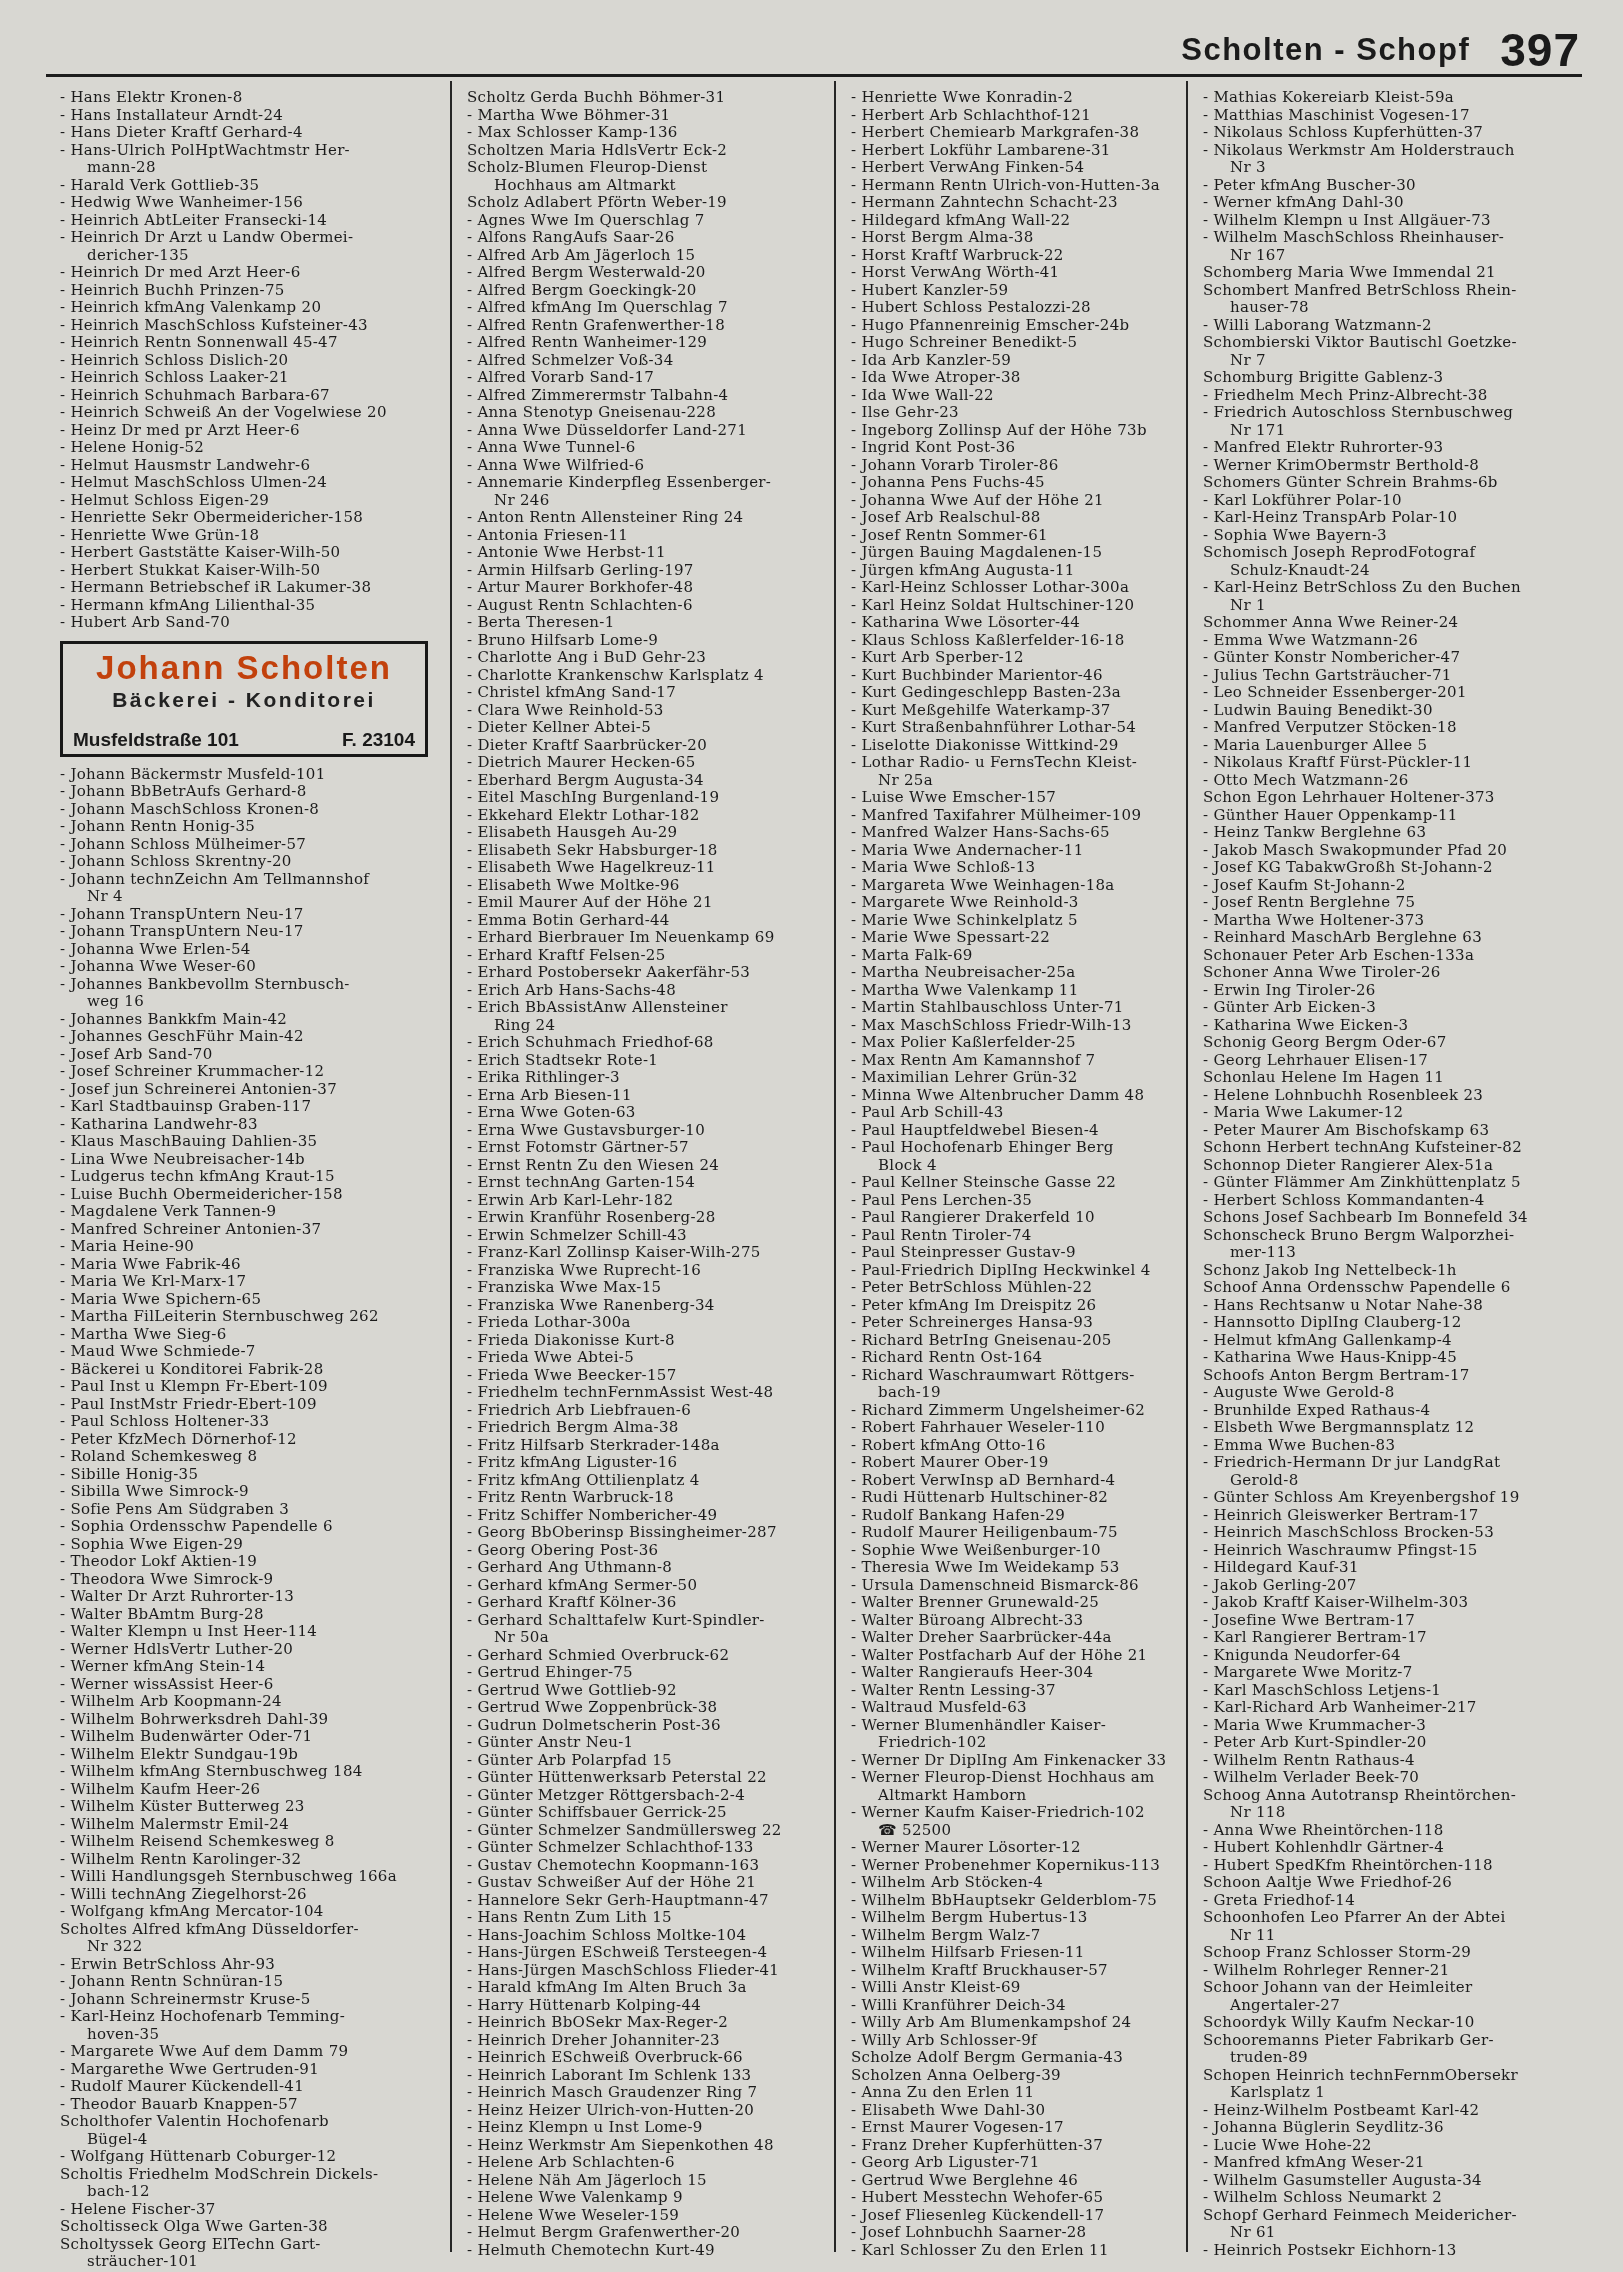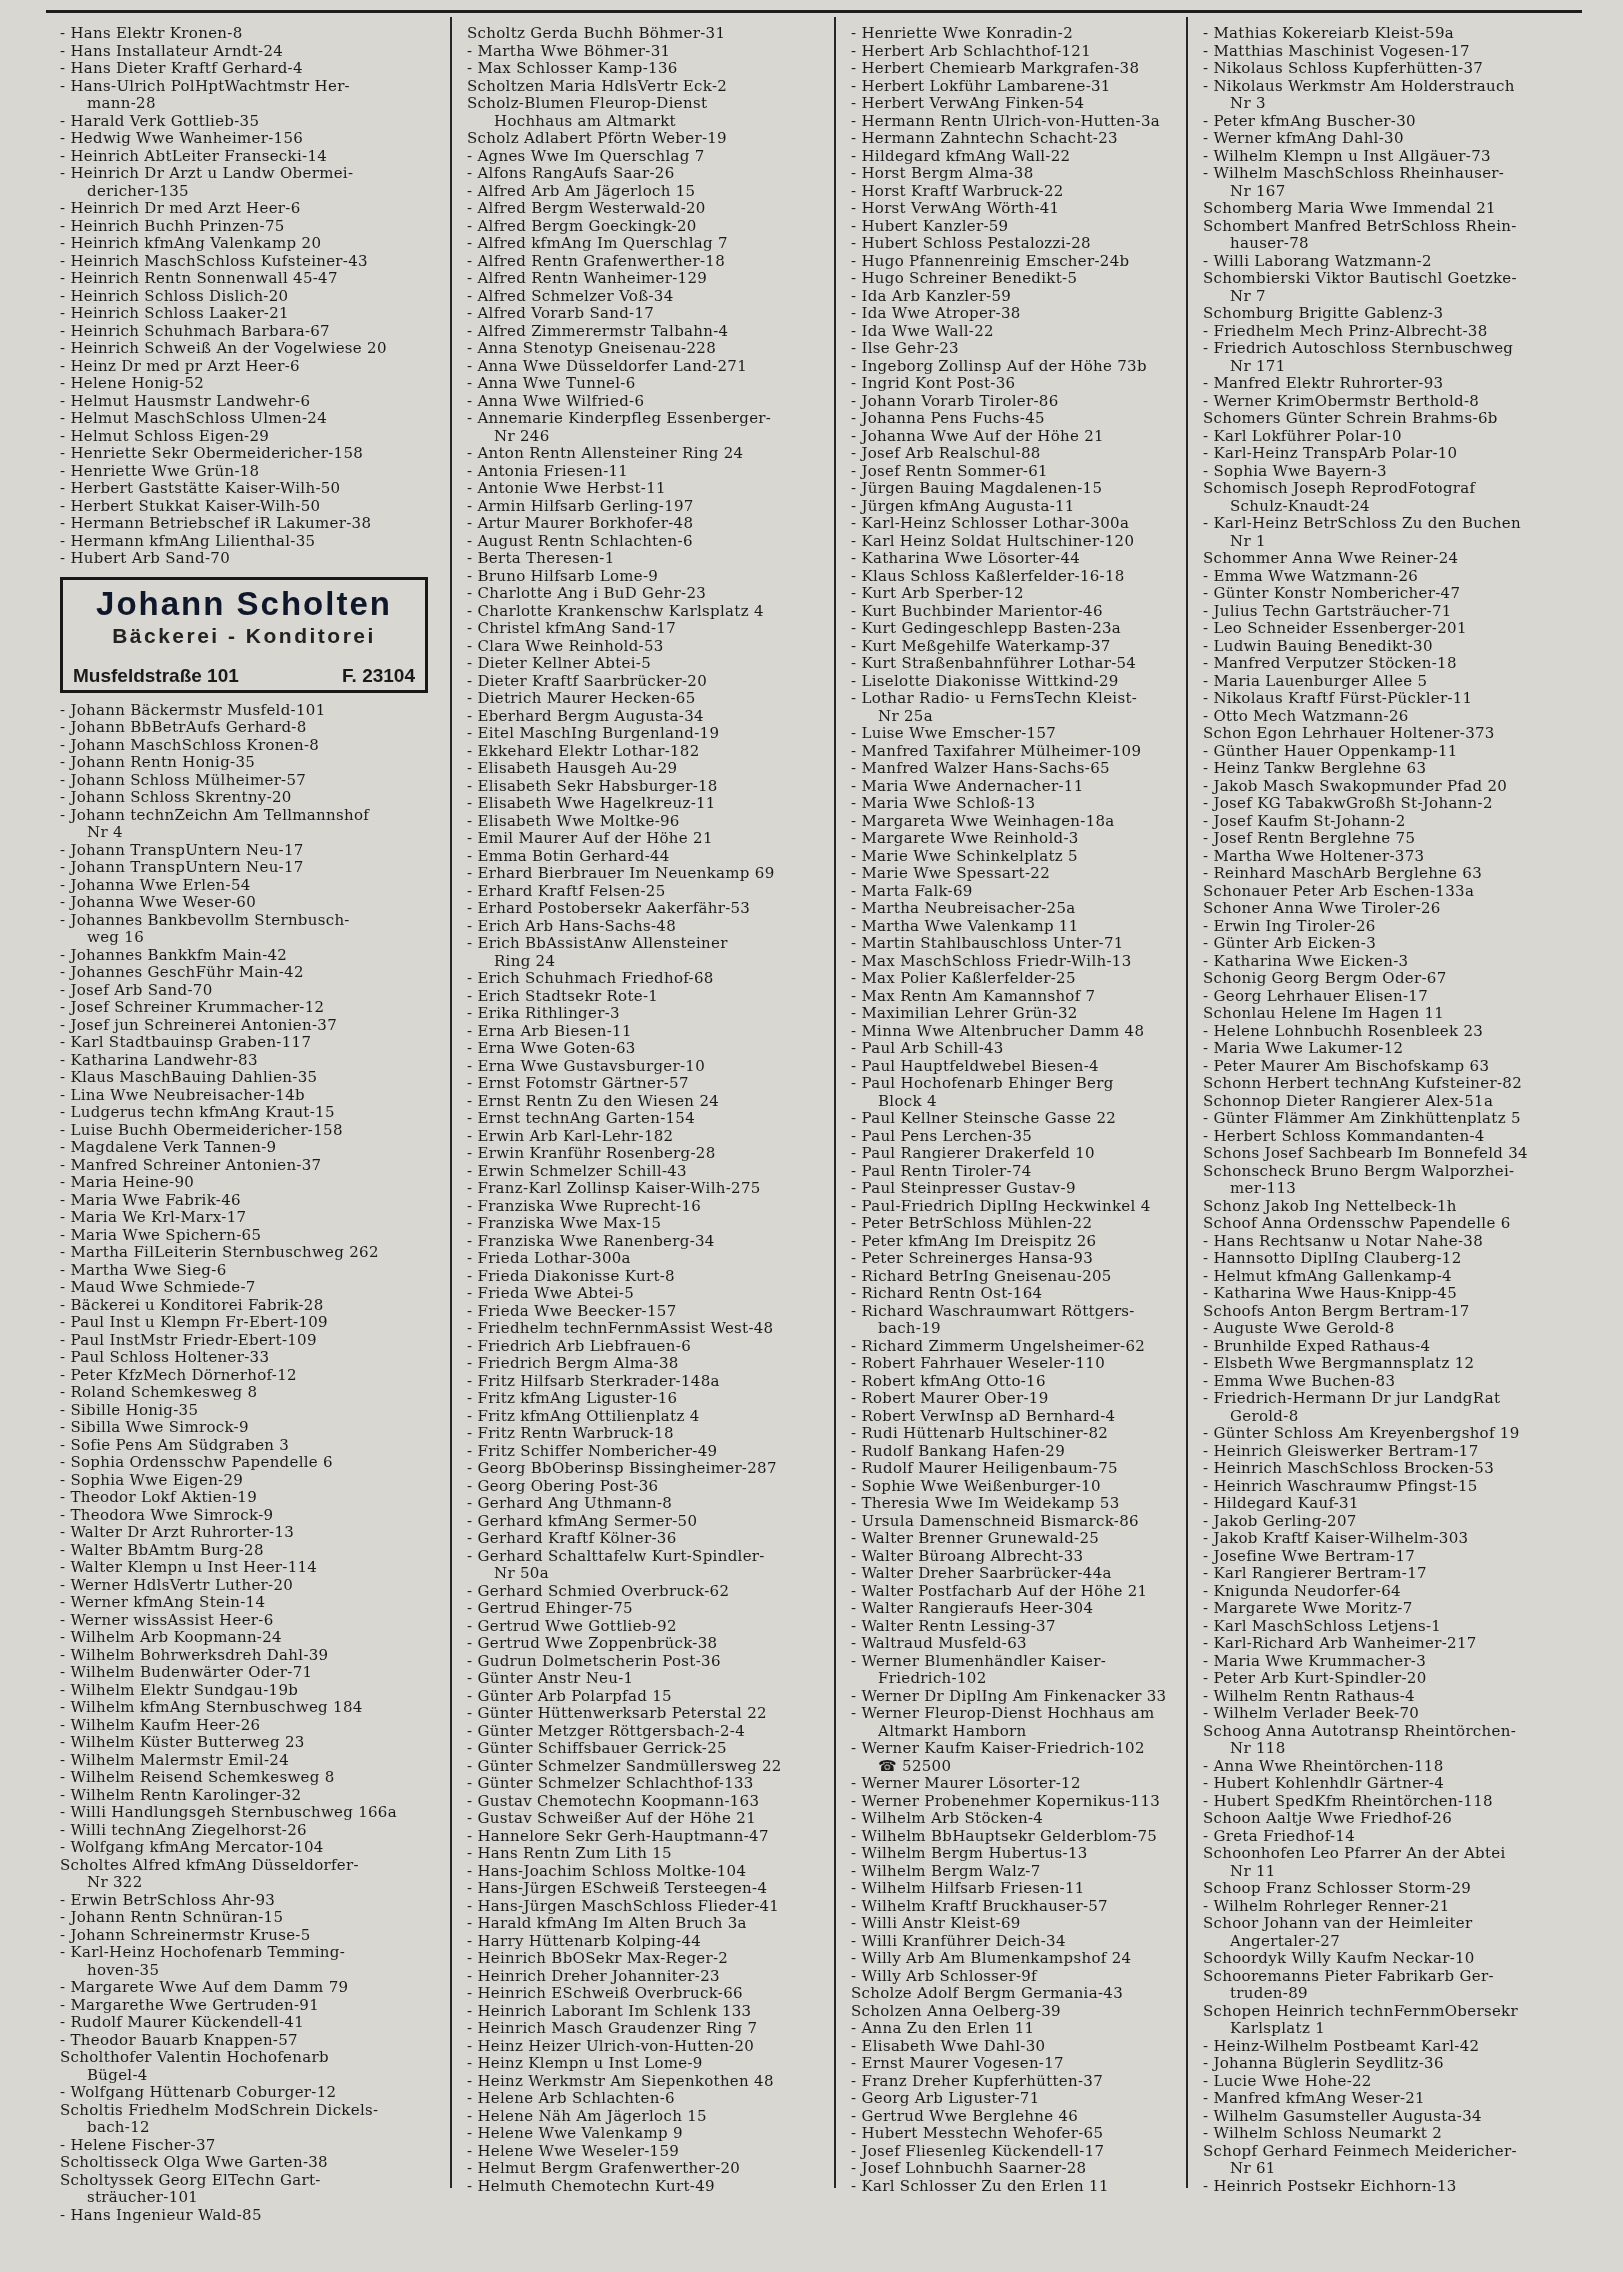--- a/index.html
+++ b/index.html
@@ -36,32 +36,36 @@
     padding-left:27px; text-indent:-27px;
   }
 
   .ad-box {
     border:3px solid #181818;
     margin:9px 12px 9px 0;
     padding:5px 10px 3px 10px;
     font-family:"Liberation Sans", sans-serif;
     text-align:center;
   }
-  .ad-name { font-size:33px; font-weight:800; letter-spacing:2px; color:#0f172a; }
+  .ad-name { font-size:33px; font-weight:800; letter-spacing:2px; color:#c2410c; }
   .ad-type { font-size:21px; font-weight:800; letter-spacing:2.5px; margin-top:1px; color:#222; }
   .ad-bottom {
     display:flex; justify-content:space-between; align-items:center;
     margin-top:17px; font-weight:700; font-size:19px; color:#1a1a1a;
   }
 </style>
 </head>
 <body>
 
 <div class="page">
 
+  <div class="header">
+    <span class="header-title">Scholten - Schopf</span>
+    <span class="header-page-number">397</span>
+  </div>
   <div class="header-rule"></div>
 
   <div class="columns">
 
     <div class="col col-1">
       <div>
           <div class="entry">- Hans Elektr Kronen-8</div>
           <div class="entry">- Hans Installateur Arndt-24</div>
           <div class="entry">- Hans Dieter Kraftf Gerhard-4</div>
           <div class="entry">- Hans-Ulrich PolHptWachtmstr Her-

